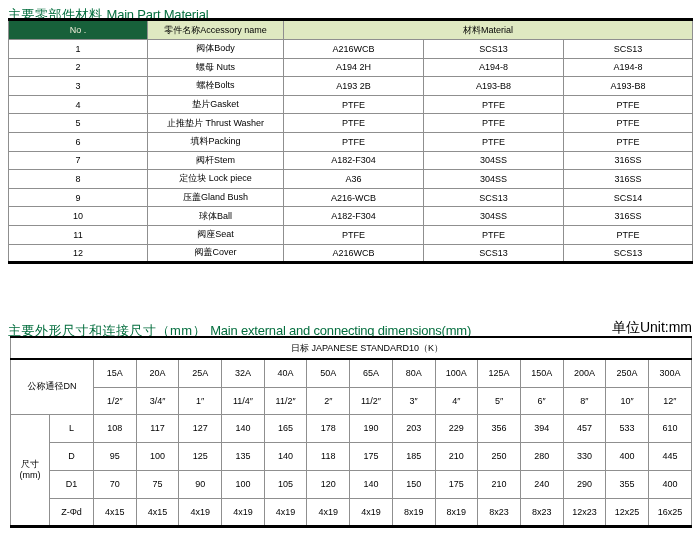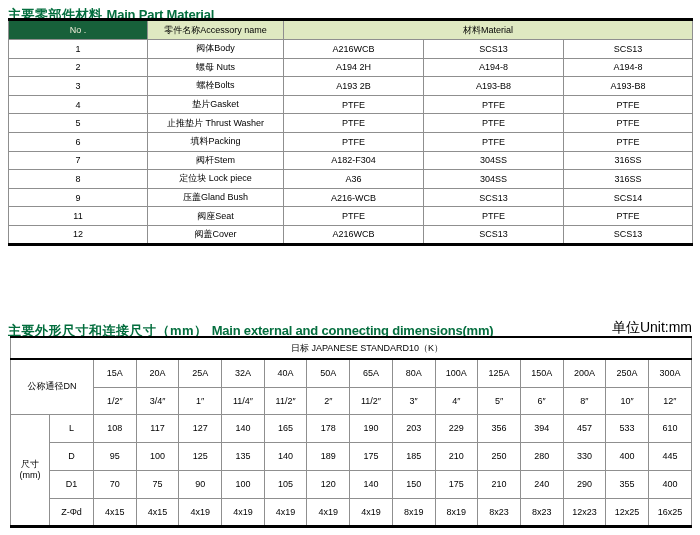--- a/index.html
+++ b/index.html
@@ -1,21 +1,21 @@
 <!DOCTYPE html>
 <html><head>
 <meta charset="utf-8">
 <style>
   * { box-sizing: border-box; }
   html,body { margin:0; padding:0; }
   body {
     width:700px; height:535px; position:relative; background:#ffffff;
     font-family:"Liberation Sans", sans-serif; color:#000;
   }
-  .section-title { position:absolute; left:8px; font-size:13px; font-weight:bold; color:#046e3e; white-space:nowrap; }
+  .section-title { position:absolute; left:8px; font-size:13px; font-weight:normal; color:#046e3e; white-space:nowrap; }
   .section-title .t-zh { letter-spacing:0.5px; }
   .section-title .t-en { margin-left:4px; letter-spacing:-0.2px; }
   #title1 { top:6px; }
   #title2 { top:322px; }
   .unit-note { position:absolute; right:8px; top:319px; font-size:14px; color:#000; font-weight:normal; }
 
   table { border-collapse:collapse; table-layout:fixed; }
   td, th { border:1px solid #8f8f8f; font-size:9px; font-weight:normal; text-align:center; vertical-align:middle; padding:0 1px; overflow:hidden; white-space:nowrap; }
 
   
@@ -114,20 +114,27 @@
         <td>A36</td>
         <td>304SS</td>
         <td>316SS</td>
       </tr>
       <tr>
         <td>9</td>
         <td>压盖Gland Bush</td>
         <td>A216-WCB</td>
         <td>SCS13</td>
         <td>SCS14</td>
+      </tr>
+      <tr>
+        <td>10</td>
+        <td>球体Ball</td>
+        <td>A182-F304</td>
+        <td>304SS</td>
+        <td>316SS</td>
       </tr>
       <tr>
         <td>11</td>
         <td>阀座Seat</td>
         <td>PTFE</td>
         <td>PTFE</td>
         <td>PTFE</td>
       </tr>
       <tr>
         <td>12</td>
@@ -219,21 +226,21 @@
         <td>533</td>
         <td>610</td>
       </tr>
       <tr class="dim-row">
         <td>D</td>
         <td>95</td>
         <td>100</td>
         <td>125</td>
         <td>135</td>
         <td>140</td>
-        <td>189</td>
+        <td>118</td>
         <td>175</td>
         <td>185</td>
         <td>210</td>
         <td>250</td>
         <td>280</td>
         <td>330</td>
         <td>400</td>
         <td>445</td>
       </tr>
       <tr class="dim-row">

